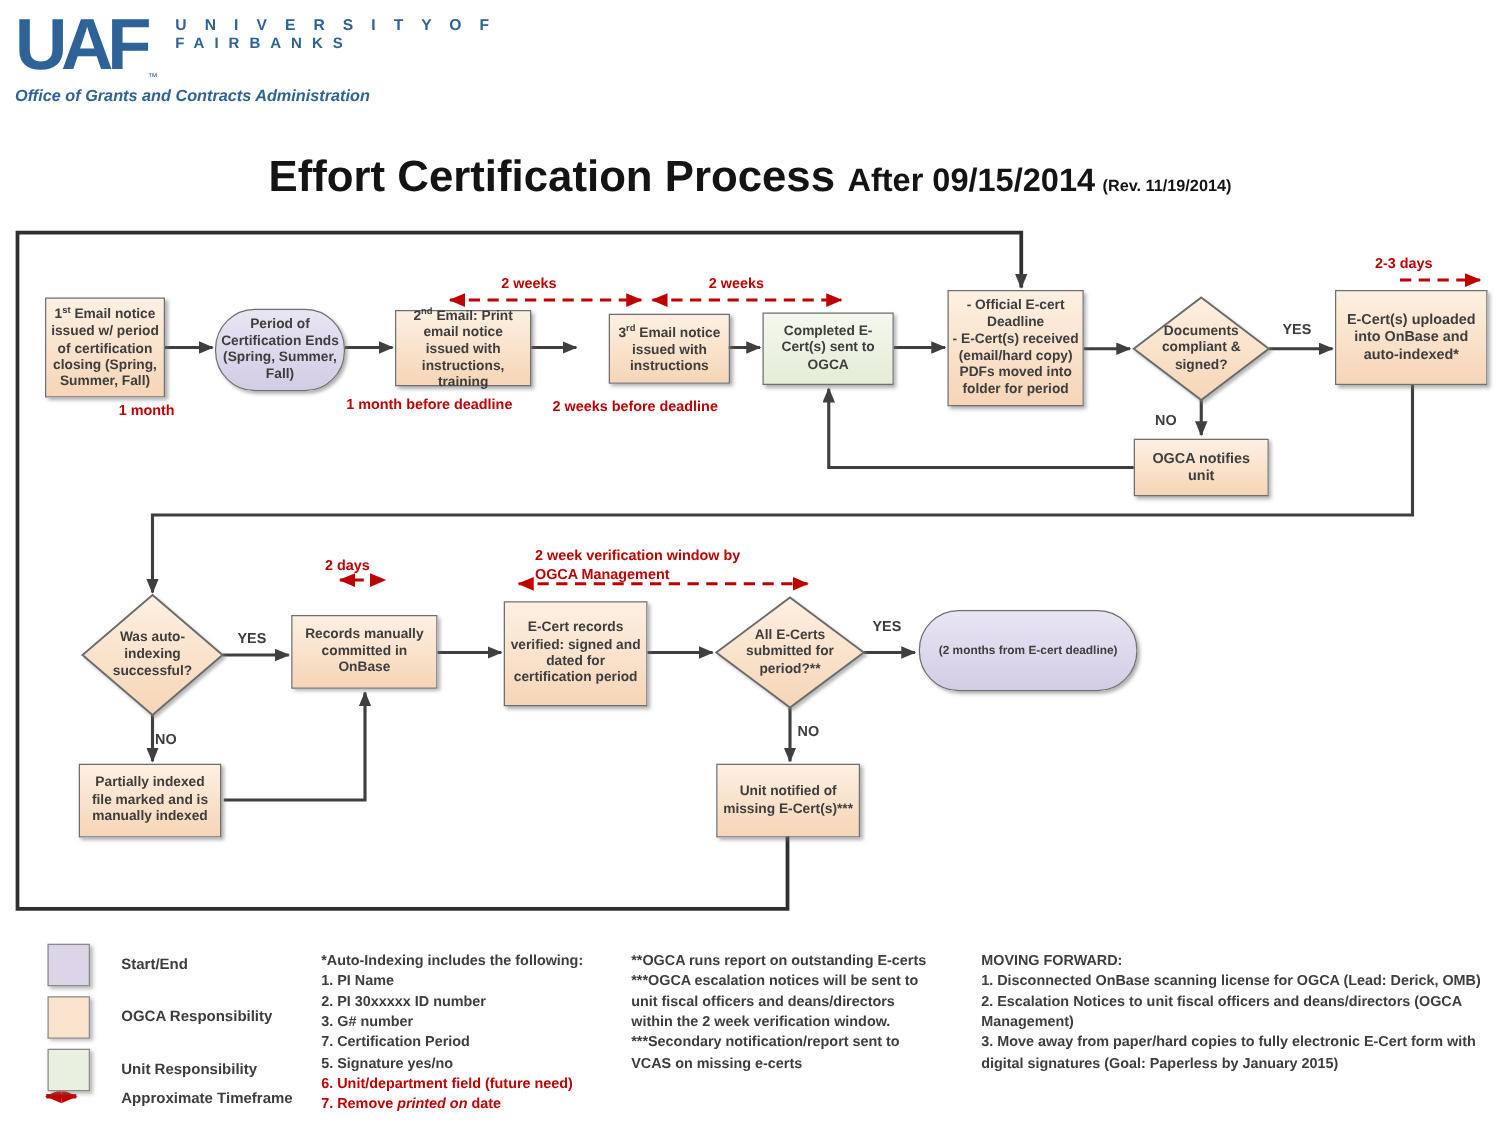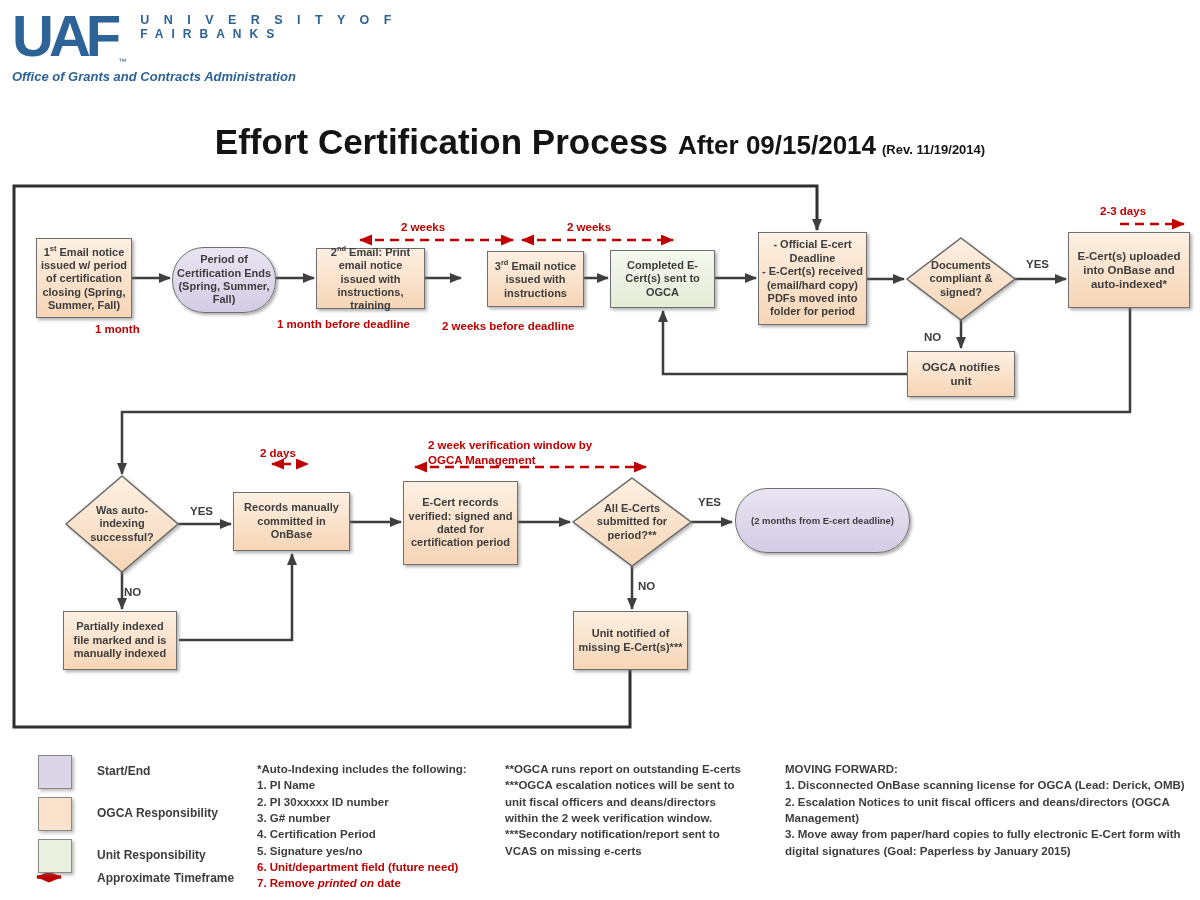--- a/index.html
+++ b/index.html
@@ -186,21 +186,21 @@
 <div class="legend-sw sw-unit" style="left:38px; top:839px;"></div>
 <div class="legend-label" style="left:97px; top:848px;">Unit Responsibility</div>
 
 <div class="legend-label" style="left:97px; top:871px;">Approximate Timeframe</div>
 
 <div class="fn" style="left:245px; top:761px; width:240px;margin-left:12px;">
   <div>*Auto-Indexing includes the following:</div>
   <div>1. PI Name</div>
   <div>2. PI 30xxxxx ID number</div>
   <div>3. G# number</div>
-  <div>4. Certification Period</div>
+  <div>7. Certification Period</div>
   <div>5. Signature yes/no</div>
   <div class="red-line">6. Unit/department field (future need)</div>
   <div class="red-line"><span>7. Remove </span><span style="font-style:italic;">printed on</span><span> date</span></div>
 </div>
 
 <div class="fn preline" style="left:505px; top:761px; width:260px;">**OGCA runs report on outstanding E-certs
 ***OGCA escalation notices will be sent to
 unit fiscal officers and deans/directors
 within the 2 week verification window.
 ***Secondary notification/report sent to

